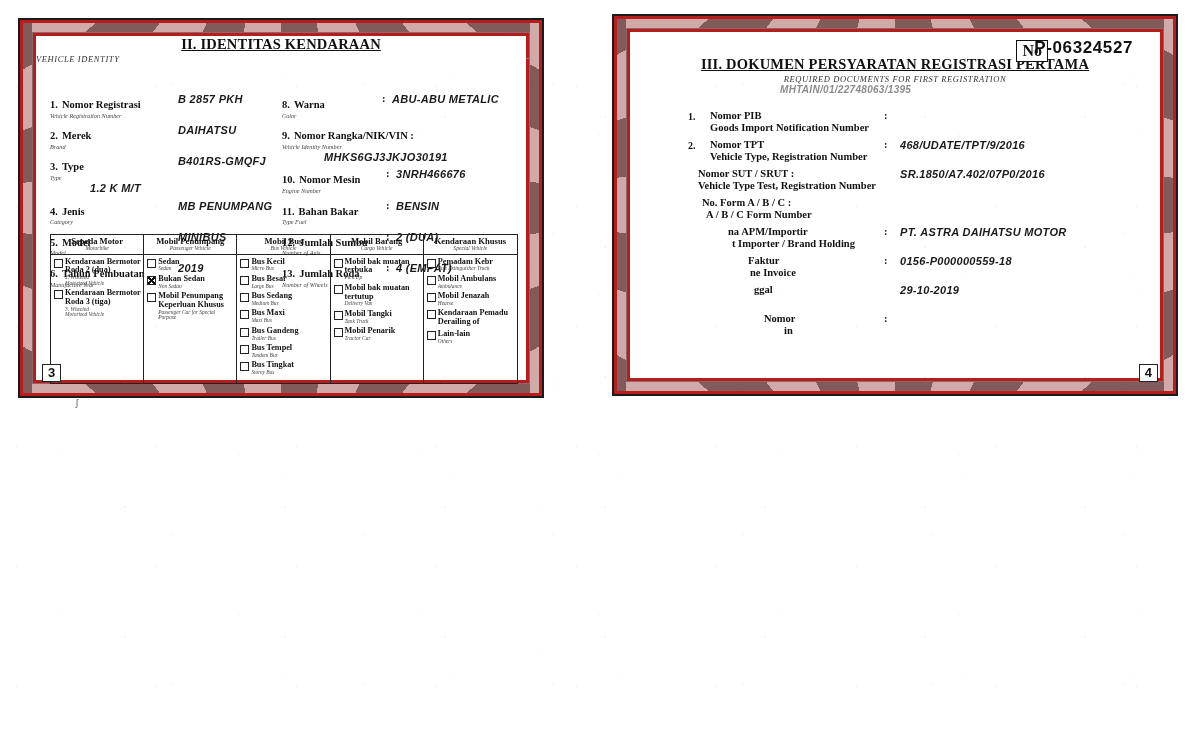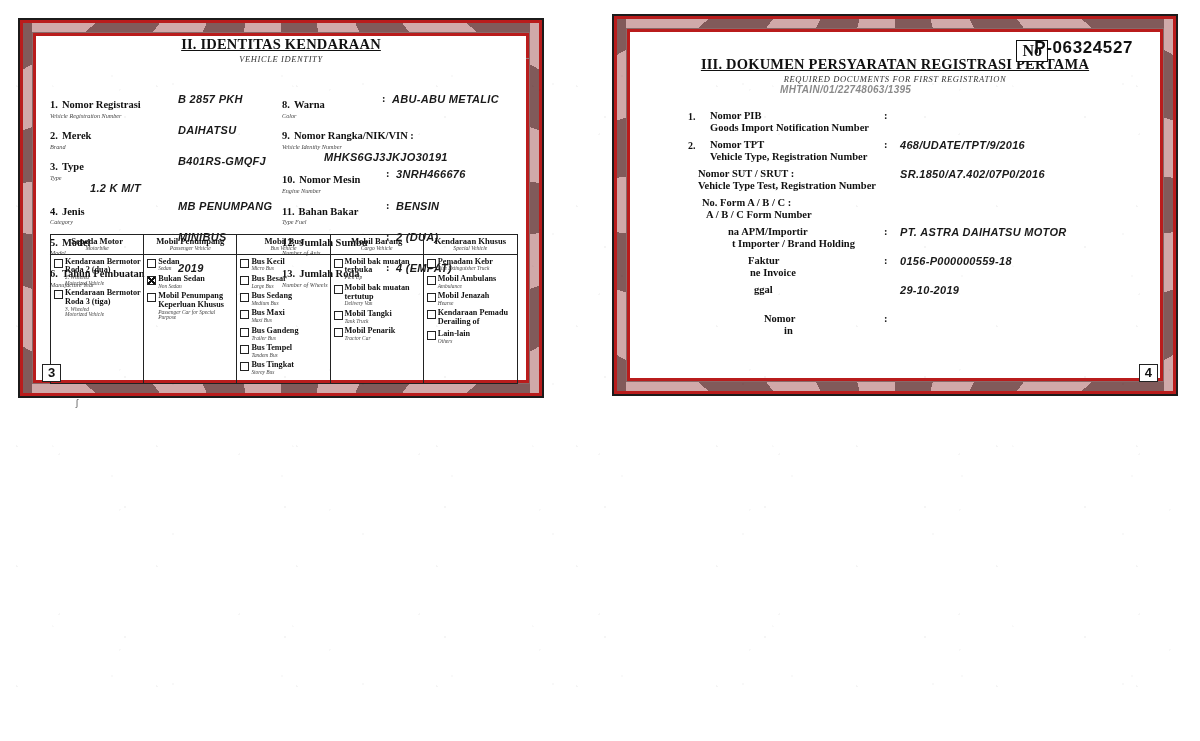--- a/index.html
+++ b/index.html
@@ -98,21 +98,20 @@
   h2.doc-title {
     margin: 0;
     text-align: center;
     font-size: 14.5px;
     font-weight: bold;
     letter-spacing: .2px;
     text-decoration: underline;
     font-family: "Liberation Serif", serif;
   }
   .doc-subtitle {
-    text-align: center;
     font-size: 8.5px;
     font-style: italic;
     letter-spacing: .6px;
     margin-top: 1px;
     color: #333;
   }
 
   
   .fields {
     position: absolute;

